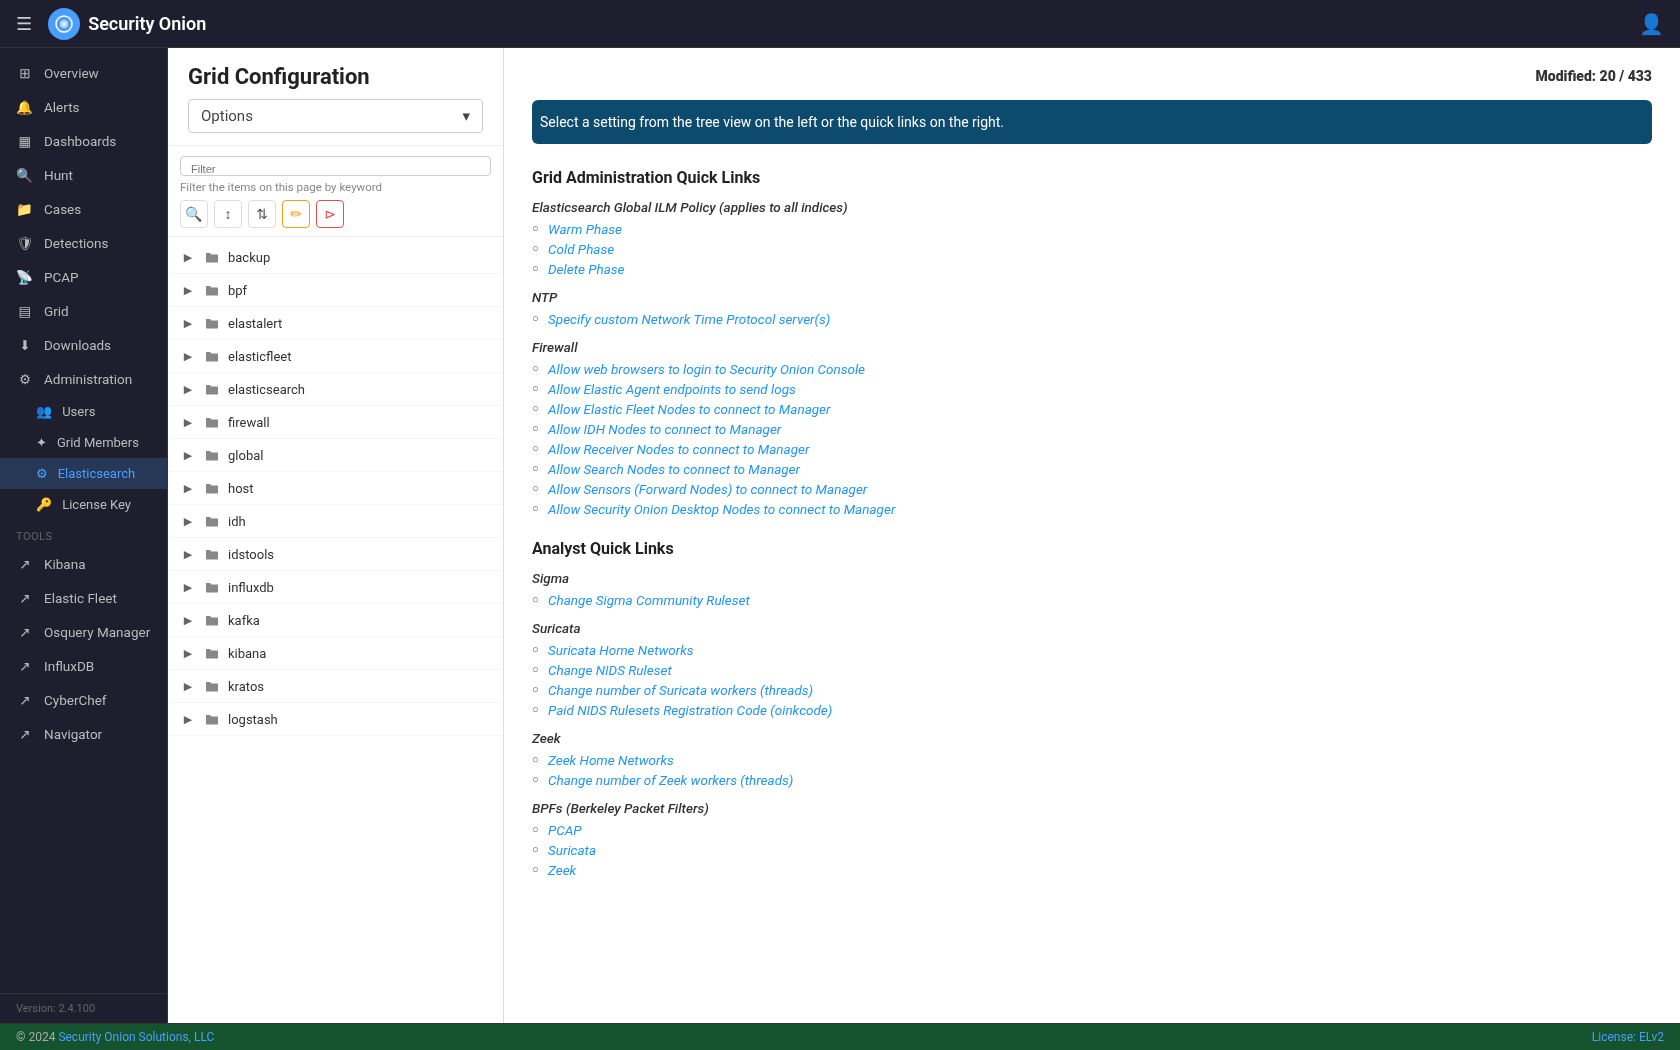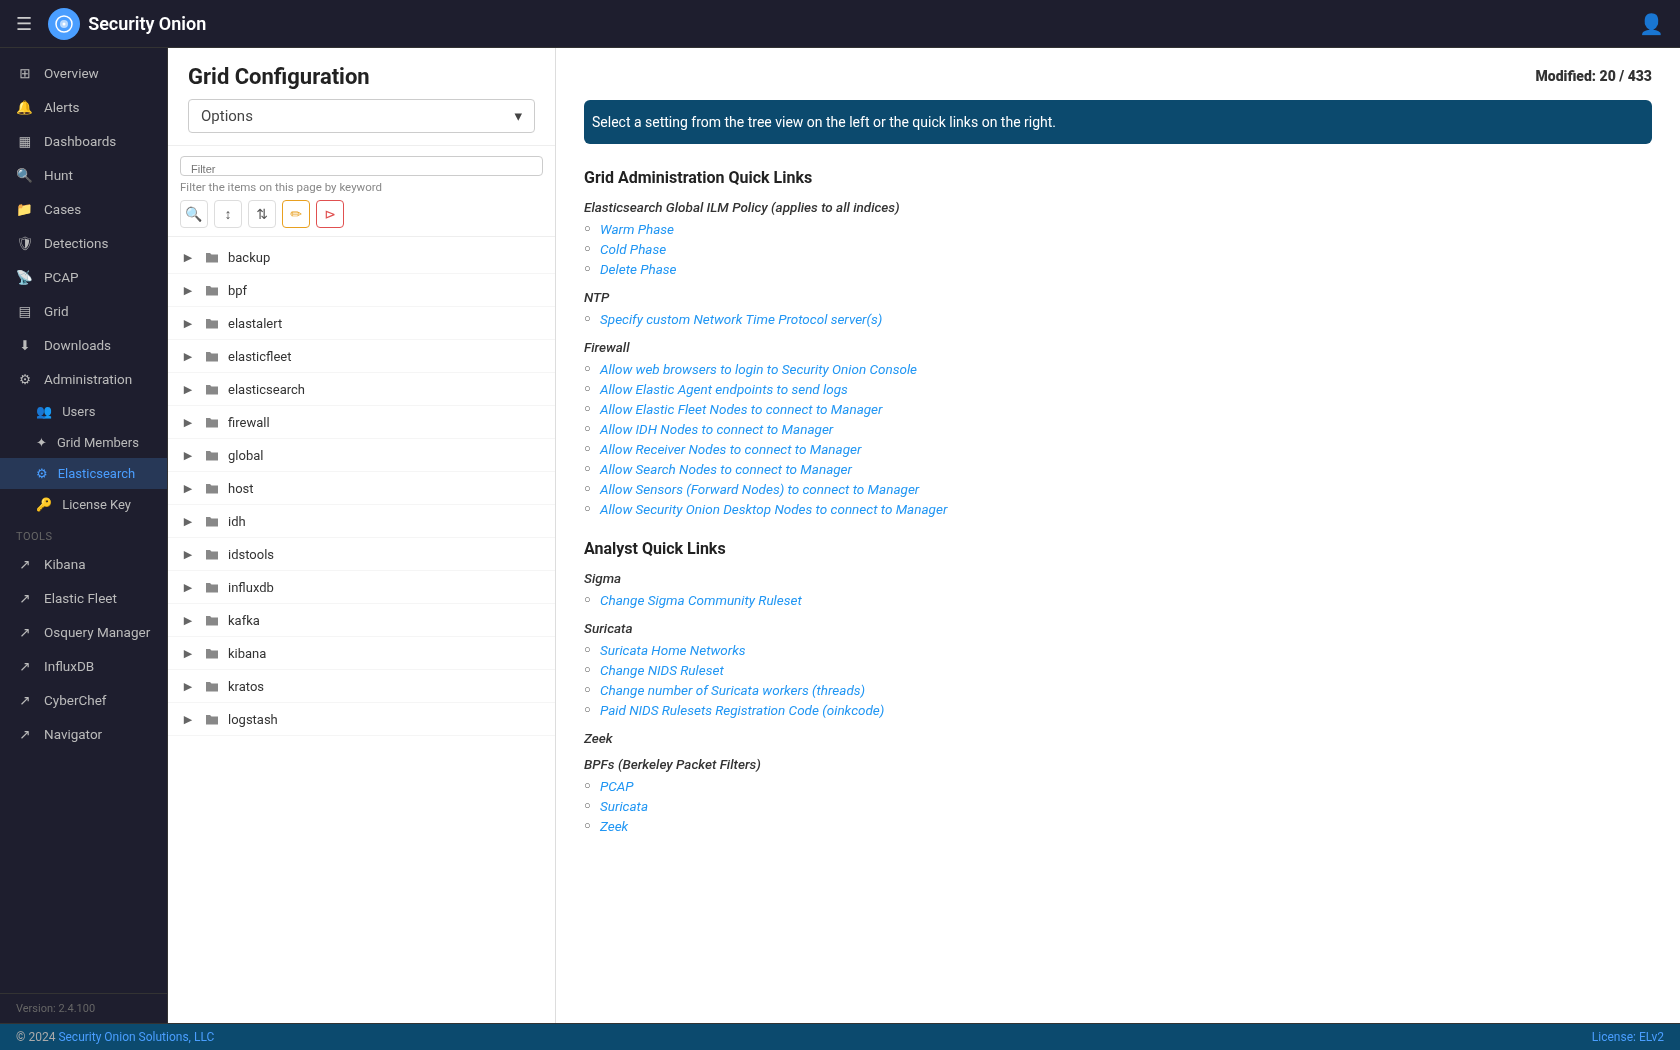--- a/index.html
+++ b/index.html
@@ -82,21 +82,21 @@
     
     #content-area {
       flex: 1;
       display: flex;
       overflow: hidden;
       background: #f5f5f5;
     }
 
     
     #tree-panel {
-      width: 388px;
+      width: 336px;
       background: #fff;
       border-right: 1px solid #ddd;
       display: flex;
       flex-direction: column;
       overflow: hidden;
       flex-shrink: 0;
     }
 
     #page-header {
       padding: 16px 20px 12px;
@@ -267,21 +267,21 @@
       color: #555;
       font-size: 11px;
       top: 3px;
     }
     .sub-list li a {
       color: #2196f3;
       text-decoration: none;
     }
 
     #bottom-bar {
-      background: #0c4a6e;
+      background: #14532d;
       color: #aaa;
       font-size: 12px;
       padding: 6px 16px;
       display: flex;
       justify-content: space-between;
       align-items: center;
       flex-shrink: 0;
       border-top: 1px solid #333;
     }
     .license-link { color: #4a9eff; cursor: pointer; }
@@ -615,21 +615,24 @@
 
         <li><span>Sigma</span><ul class="sub-list">
                 <li><a href="#">Change Sigma Community Ruleset</a></li>
               </ul></li>
             <li><span>Suricata</span><ul class="sub-list">
                 <li><a href="#">Suricata Home Networks</a></li>
                 <li><a href="#">Change NIDS Ruleset</a></li>
                 <li><a href="#">Change number of Suricata workers (threads)</a></li>
                 <li><a href="#">Paid NIDS Rulesets Registration Code (oinkcode)</a></li>
               </ul></li>
-            <li><span>Zeek</span></li>
+            <li><span>Zeek</span><ul class="sub-list">
+                <li><a href="#">Zeek Home Networks</a></li>
+                <li><a href="#">Change number of Zeek workers (threads)</a></li>
+              </ul></li>
             <li><span>BPFs (Berkeley Packet Filters)</span><ul class="sub-list">
                 <li><a href="#">PCAP</a></li>
                 <li><a href="#">Suricata</a></li>
                 <li><a href="#">Zeek</a></li>
               </ul></li>
           </ul>
       </div>
     </div>
 
   </div>

